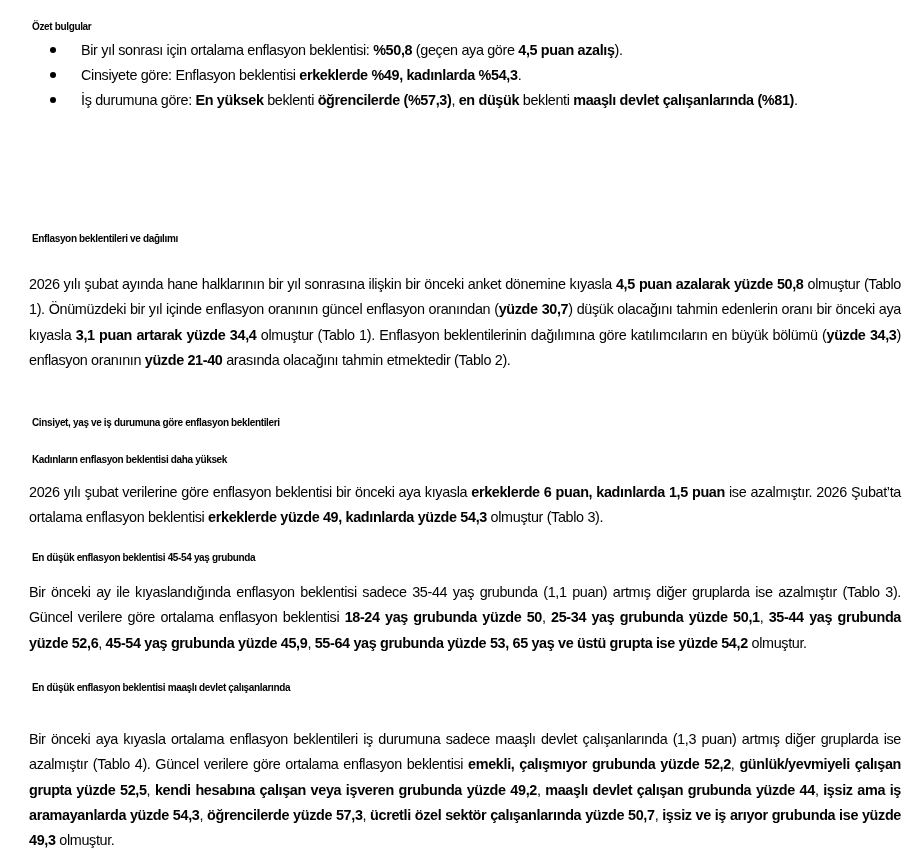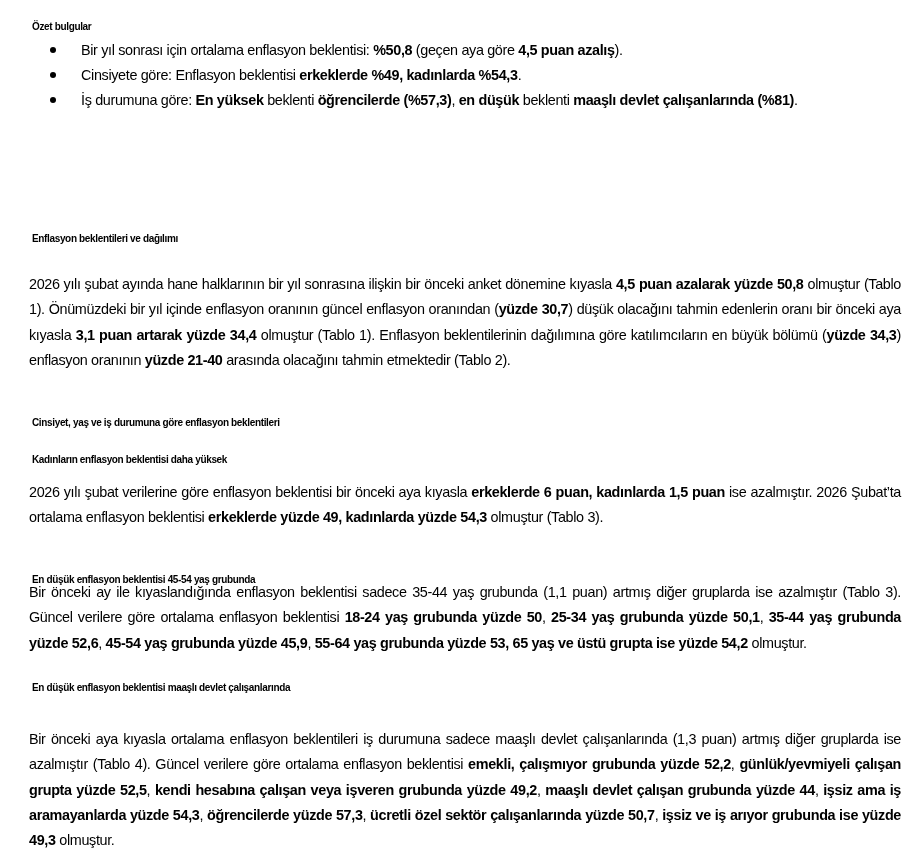--- a/index.html
+++ b/index.html
@@ -45,18 +45,18 @@
   </ul>
 
   <h3 class="h" style="top:214px">Enflasyon beklentileri ve dağılımı</h3>
   <p class="p" style="top:263px"><span>2026 yılı şubat ayında hane halklarının bir yıl sonrasına ilişkin bir önceki anket dönemine kıyasla </span><b>4,5 puan azalarak yüzde 50,8</b><span> olmuştur (Tablo 1). Önümüzdeki bir yıl içinde enflasyon oranının güncel enflasyon oranından (</span><b>yüzde 30,7</b><span>) düşük olacağını tahmin edenlerin oranı bir önceki aya kıyasla </span><b>3,1 puan artarak yüzde 34,4</b><span> olmuştur (Tablo 1). Enflasyon beklentilerinin dağılımına göre katılımcıların en büyük bölümü (</span><b>yüzde 34,3</b><span>) enflasyon oranının </span><b>yüzde 21-40</b><span> arasında olacağını tahmin etmektedir (Tablo 2).</span></p>
 
   <h3 class="h" style="top:398px">Cinsiyet, yaş ve iş durumuna göre enflasyon beklentileri</h3>
 
   <h3 class="h" style="top:435px">Kadınların enflasyon beklentisi daha yüksek</h3>
   <p class="p" style="top:471px"><span>2026 yılı şubat verilerine göre enflasyon beklentisi bir önceki aya kıyasla </span><b>erkeklerde 6 puan, kadınlarda 1,5 puan</b><span> ise azalmıştır. 2026 Şubat’ta ortalama enflasyon beklentisi </span><b>erkeklerde yüzde 49, kadınlarda yüzde 54,3</b><span> olmuştur (Tablo 3).</span></p>
 
-  <h3 class="h" style="top:555px">En düşük enflasyon beklentisi 45-54 yaş grubunda</h3>
+  <h3 class="h" style="top:533px">En düşük enflasyon beklentisi 45-54 yaş grubunda</h3>
   <p class="p" style="top:571px"><span>Bir önceki ay ile kıyaslandığında enflasyon beklentisi sadece 35-44 yaş grubunda (1,1 puan) artmış diğer gruplarda ise azalmıştır (Tablo 3). Güncel verilere göre ortalama enflasyon beklentisi </span><b>18-24 yaş grubunda yüzde 50</b><span>, </span><b>25-34 yaş grubunda yüzde 50,1</b><span>, </span><b>35-44 yaş grubunda yüzde 52,6</b><span>, </span><b>45-54 yaş grubunda yüzde 45,9</b><span>, </span><b>55-64 yaş grubunda yüzde 53, 65 yaş ve üstü grupta ise yüzde 54,2</b><span> olmuştur.</span></p>
 
   <h3 class="h" style="top:663px">En düşük enflasyon beklentisi maaşlı devlet çalışanlarında</h3>
   <p class="p" style="top:718px"><span>Bir önceki aya kıyasla ortalama enflasyon beklentileri iş durumuna sadece maaşlı devlet çalışanlarında (1,3 puan) artmış diğer gruplarda ise azalmıştır (Tablo 4). Güncel verilere göre ortalama enflasyon beklentisi </span><b>emekli, çalışmıyor grubunda yüzde 52,2</b><span>, </span><b>günlük/yevmiyeli çalışan grupta yüzde 52,5</b><span>, </span><b>kendi hesabına çalışan veya işveren grubunda yüzde 49,2</b><span>, </span><b>maaşlı devlet çalışan grubunda yüzde 44</b><span>, </span><b>işsiz ama iş aramayanlarda yüzde 54,3</b><span>, </span><b>öğrencilerde yüzde 57,3</b><span>, </span><b>ücretli özel sektör çalışanlarında yüzde 50,7</b><span>, </span><b>işsiz ve iş arıyor grubunda ise yüzde 49,3</b><span> olmuştur.</span></p>
 </div>
 
 </body></html>

